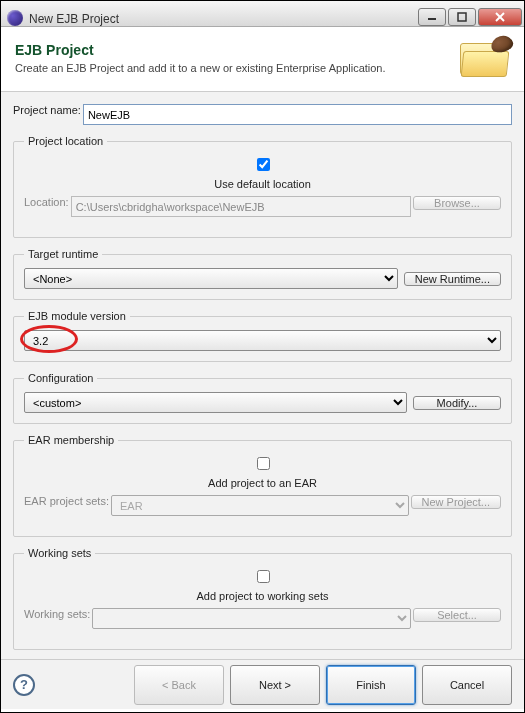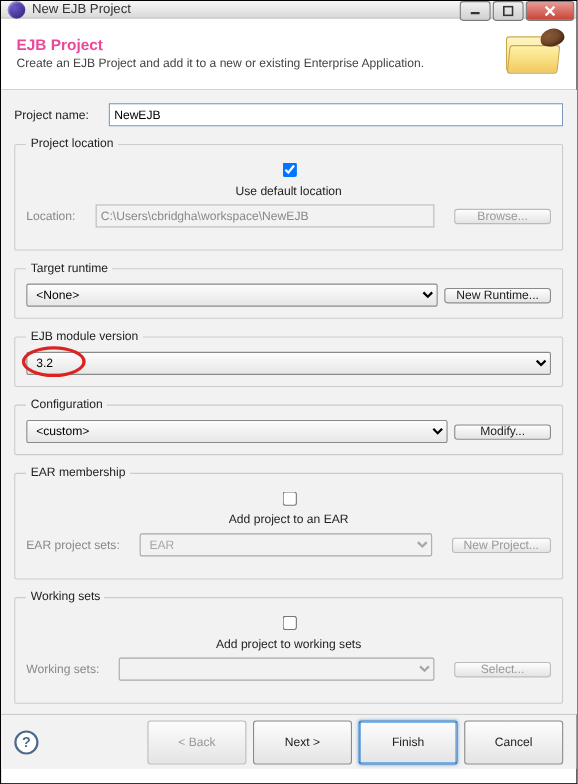--- a/index.html
+++ b/index.html
@@ -8,25 +8,25 @@
     font-family: "Segoe UI", Tahoma, sans-serif;
     font-size: 11px;
     background: #fff;
     width: 525px;
     height: 713px;
     overflow: hidden;
     border: 1px solid #000;
   }
   
   .titlebar {
-    height: 16px;
+    height: 26px;
     background: linear-gradient(to bottom, #f7f7f7 0%, #e8e8e8 50%, #d9d9d9 100%);
     border-bottom: 1px solid #aaa;
     display: flex;
-    align-items: flex-start;
+    align-items: flex-end;
     padding: 0 2px 0 6px;
   }
   .titlebar .app-icon {
     width: 16px; height: 16px;
     border-radius: 50%;
     background: radial-gradient(circle at 35% 35%, #6a5acd, #2b1e70);
     margin-right: 6px;
     box-shadow: inset 1px 1px 2px rgba(255,255,255,.5);
   }
   .titlebar .title { flex: 1; color: #333; font-size: 12px; }
@@ -42,21 +42,21 @@
   .win-btn.close { background: linear-gradient(to bottom,#e89a94,#c84336); color:#fff; width:44px;}
   
   .header {
     background: #fff;
     padding: 10px 14px 12px 14px;
     border-bottom: 1px solid #ccc;
     display: flex;
     align-items: center;
   }
   .header-text { flex:1; }
-  .header h2 { margin: 0 0 4px 0; font-size: 14px; font-weight: bold; color:#ec4899; }
+  .header h2 { margin: 0 0 4px 0; font-size: 14px; font-weight: bold; color:#14532d; }
   .header p { margin: 0; font-size: 11px; color: #444; }
   .header-icon {
     width: 50px; height: 42px;
     position: relative;
   }
   .folder-back {
     position:absolute; left:0; top:6px; width:46px; height:32px;
     background: linear-gradient(to bottom,#fff6c4,#f5d97a);
     border:1px solid #caa84a; border-radius:3px;
   }
@@ -73,21 +73,21 @@
     transform: rotate(-15deg);
     box-shadow: inset -2px -2px 3px rgba(0,0,0,.3);
   }
   
   .body {
     background: #f2f2f2;
     padding: 12px 12px 6px 12px;
     height: calc(713px - 30px - 66px - 50px);
     overflow-y: auto;
   }
-  .row { display:flex; align-items:center; gap:18px; margin-bottom: 10px; }
+  .row { display:flex; gap:2px; margin-bottom: 10px; }
   label.lbl { color:#222; }
   input[type=text], select.combo {
     flex:1;
     height: 21px;
     border:1px solid #7a9ac0;
     background:#fff;
     padding: 2px 4px;
     font: inherit;
   }
   input[type=text]:disabled, select:disabled {

